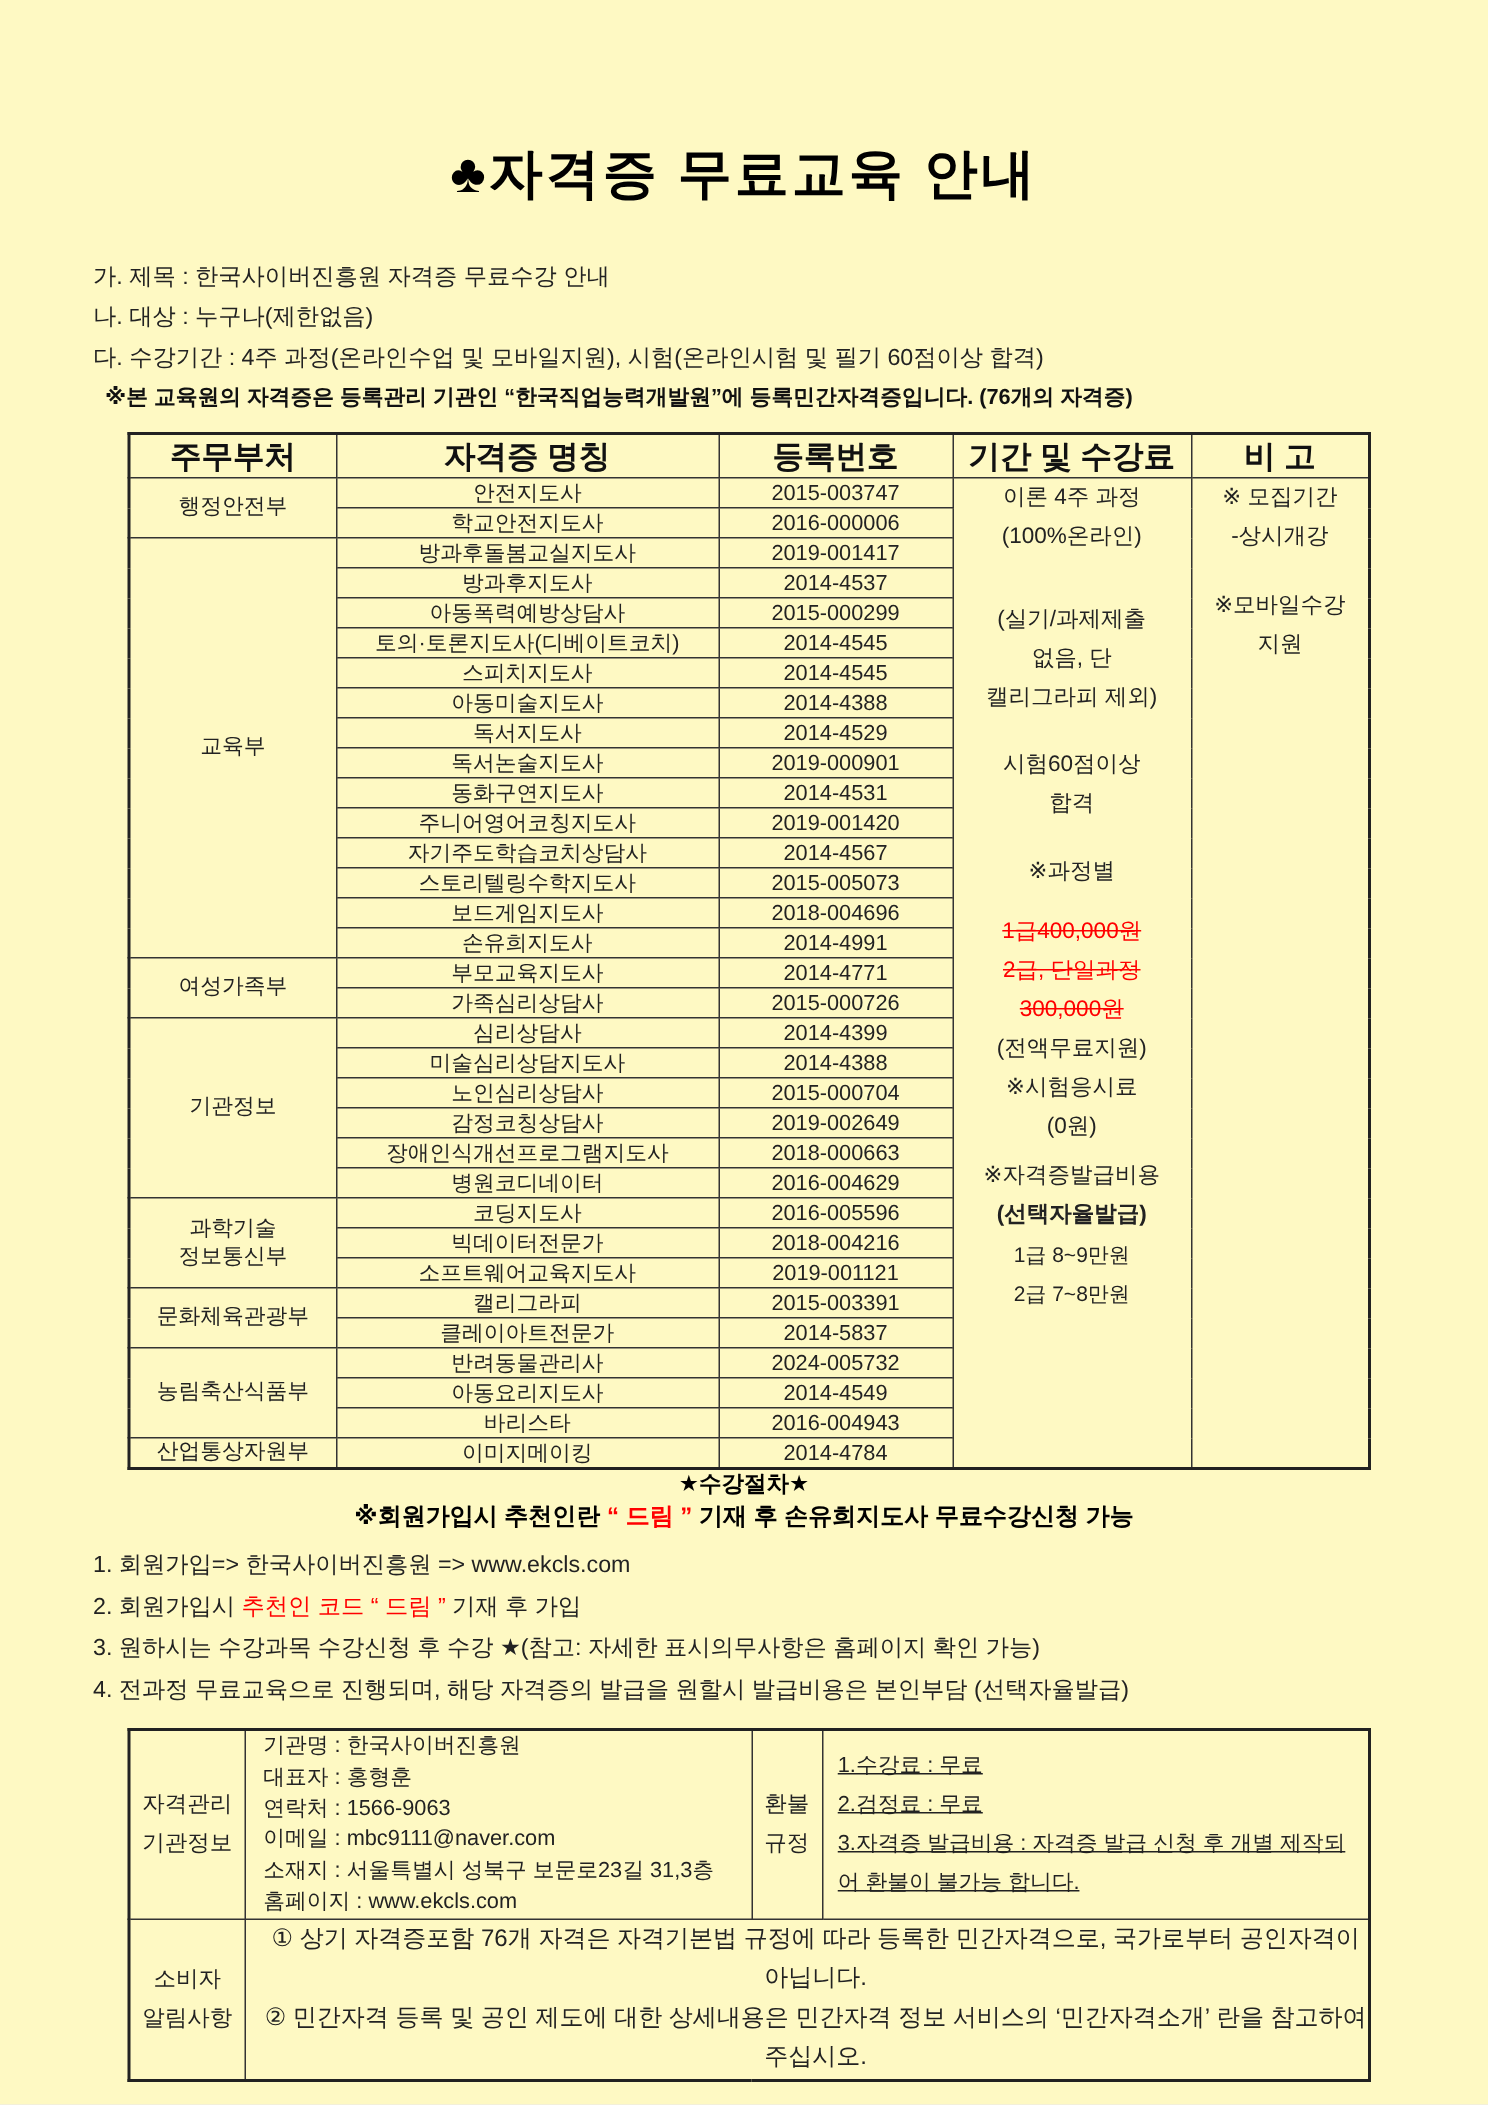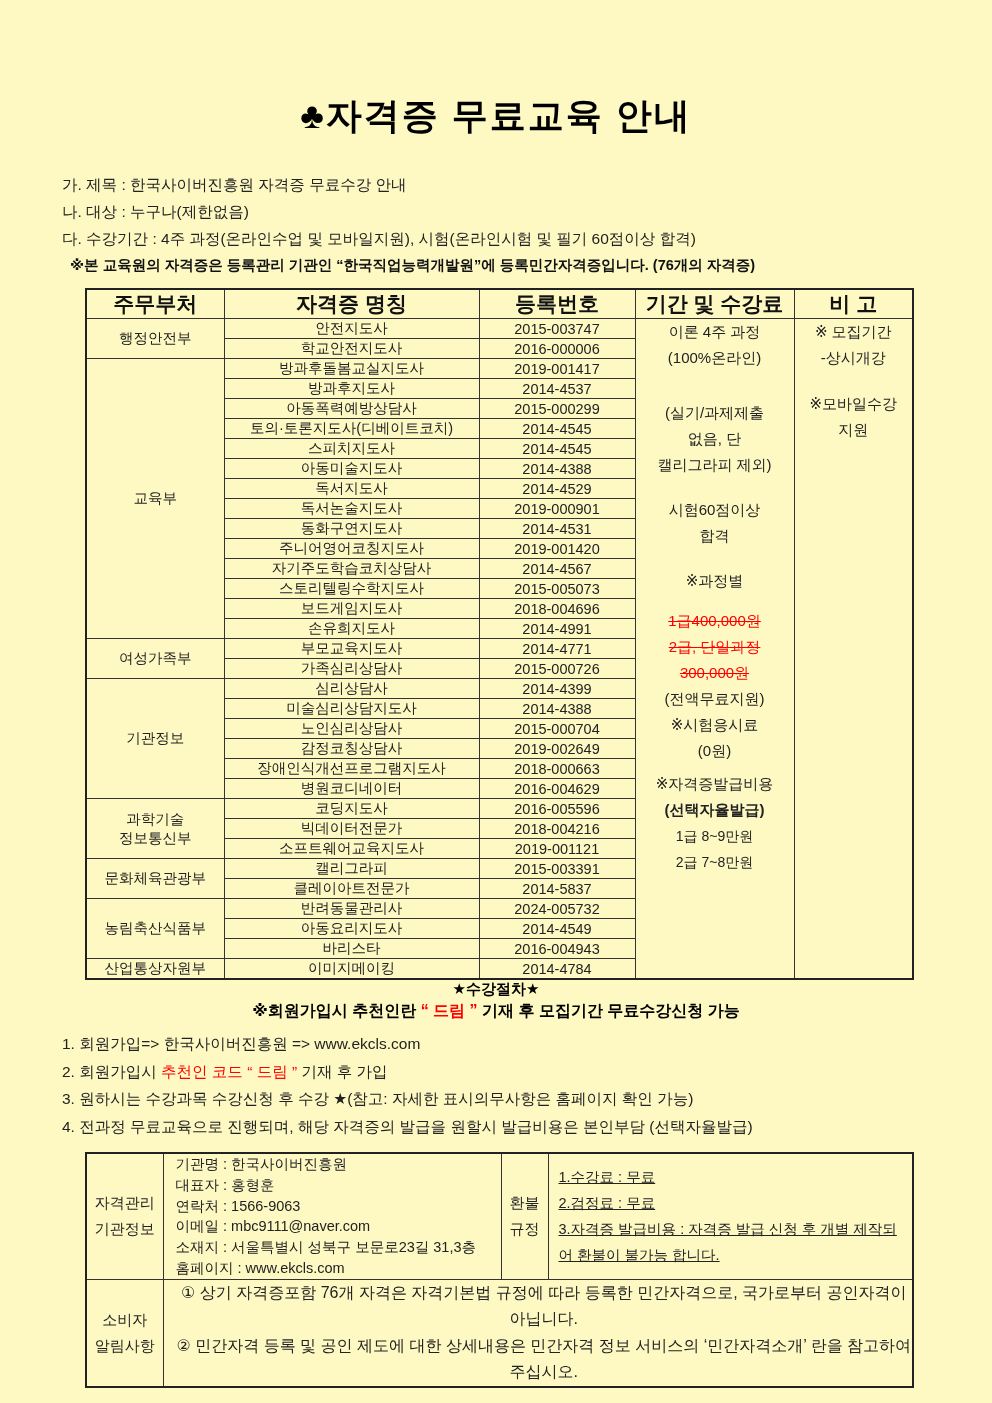--- a/index.html
+++ b/index.html
@@ -253,21 +253,21 @@
         <tr>
           <td class="ministry" rowspan="1">산업통상자원부</td>
           <td class="cert">이미지메이킹</td>
           <td class="regno">2014-4784</td>
         </tr>
       </tbody>
   </table>
 
   <div class="proc-title">★수강절차★</div>
   <div class="proc-sub">
-    <span>※회원가입시 추천인란 </span><span class="red">“ 드림 ”</span><span> 기재 후 모집기간 무료수강신청 가능</span>
+    <span>※회원가입시 추천인란 </span><span class="red">“ 드림 ”</span><span> 기재 후 손유희지도사 무료수강신청 가능</span>
   </div>
 
   <div class="steps">
       <div class="step"><span>1. 회원가입=&gt; 한국사이버진흥원 =&gt; www.ekcls.com</span></div>
       <div class="step"><span>2. 회원가입시 </span><span class="redbold">추천인 코드 “ 드림 ”</span><span> 기재 후 가입</span></div>
       <div class="step"><span>3. 원하시는 수강과목 수강신청 후 수강 ★(참고: 자세한 표시의무사항은 홈페이지 확인 가능)</span></div>
       <div class="step"><span>4. 전과정 무료교육으로 진행되며, 해당 자격증의 발급을 원할시 발급비용은 본인부담 (선택자율발급)</span></div>
     </div>
 
   <table class="info">

